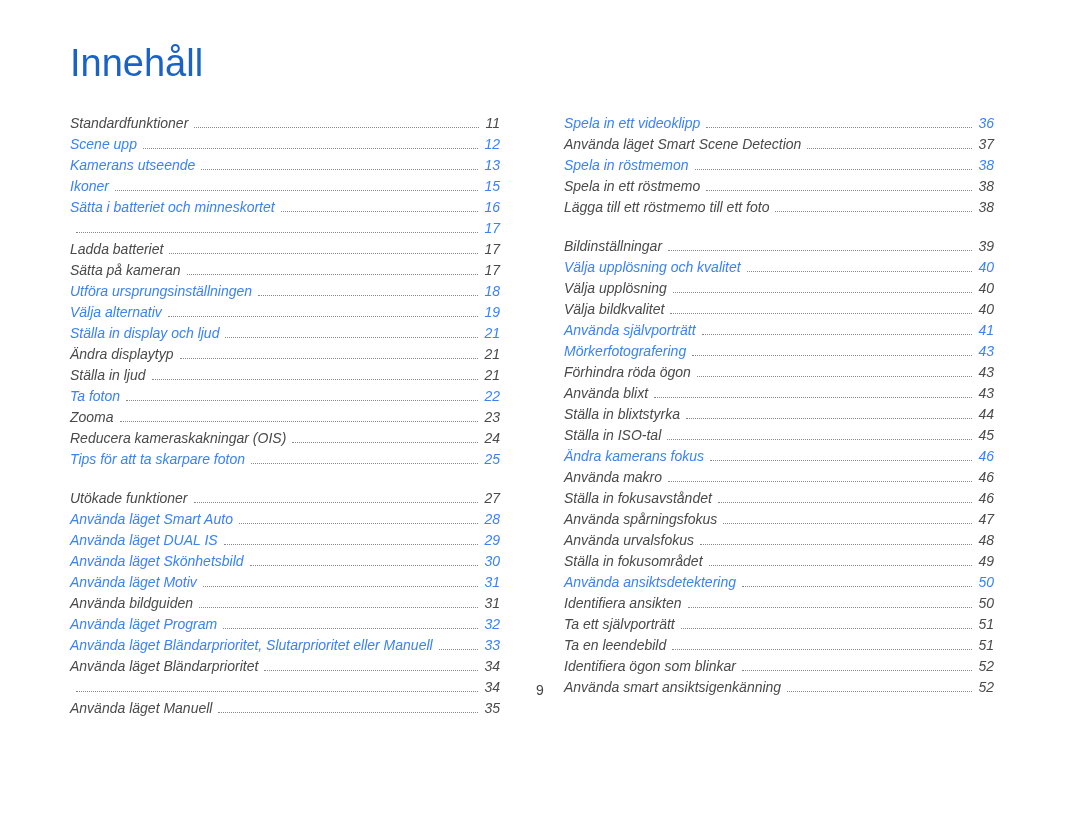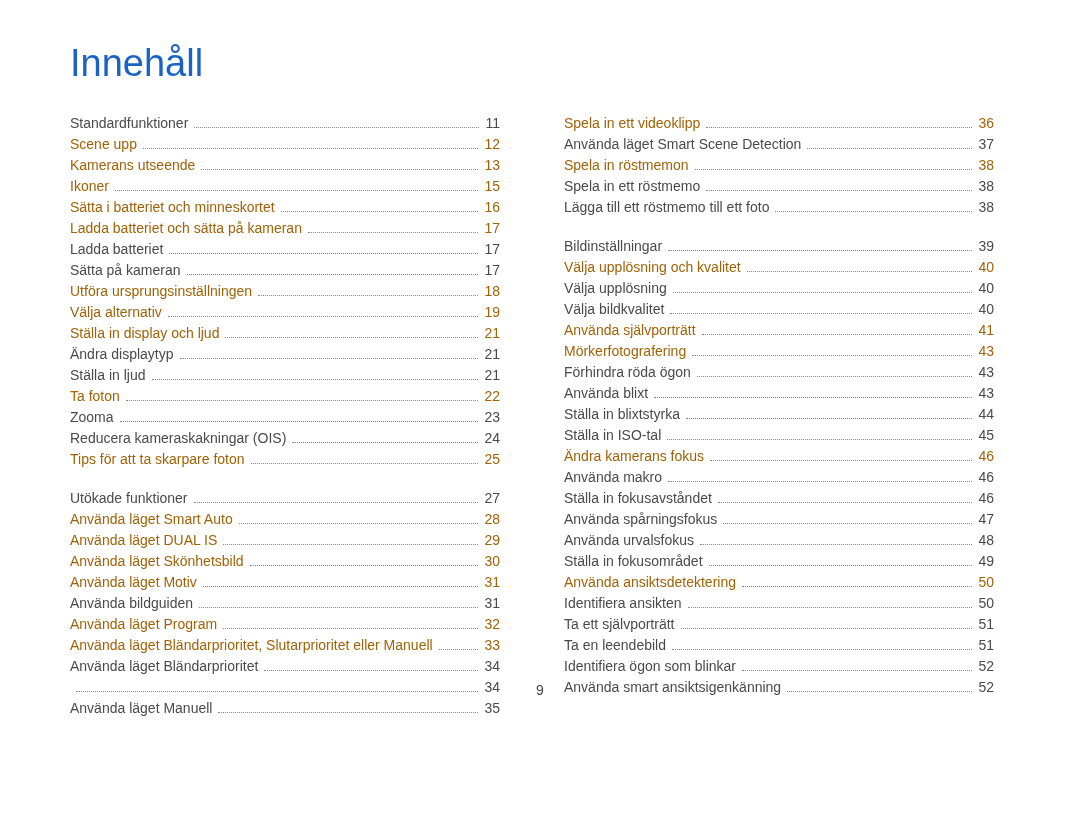--- a/index.html
+++ b/index.html
@@ -23,39 +23,40 @@
     color: #1b62c7;
     font-weight: 500;
     margin: 0 0 28px 0;
   }
   .cols {
     display: flex;
     gap: 64px;
   }
   .col {
     width: 430px;
+    font-style: italic;
   }
   .entry {
     display: flex;
     align-items: baseline;
     font-size: 14px;
     line-height: 21px;
     white-space: nowrap;
   }
   .entry.section { margin-top: 18px; }
   .entry.section:first-child { margin-top: 0; }
   .entry .label { flex: 0 0 auto; }
   .entry .leader {
     flex: 1 1 auto;
     border-bottom: 1px dotted #888;
     margin: 0 6px 4px 6px;
     min-width: 8px;
   }
   .entry .pg { flex: 0 0 auto; }
-  .link   .label, .link   .pg { color: #a16207; }
+  .link   .label, .link   .pg { color: #3b82f6; }
   .plain  .label, .plain  .pg { color: #4a4a4a; }
   .section.plain .label, .section.plain .pg { color: #4a4a4a; }
   .footer {
     position: absolute;
     bottom: 20px;
     left: 0;
     width: 100%;
     text-align: center;
     font-size: 14px;
     color: #444;
@@ -87,21 +88,20 @@
           <span class="label">Ikoner</span>
           <span class="leader"></span>
           <span class="pg">15</span>
         </div>
         <div class="entry link">
           <span class="label">Sätta i batteriet och minneskortet</span>
           <span class="leader"></span>
           <span class="pg">16</span>
         </div>
         <div class="entry link">
-          <span class="label">Ladda batteriet och sätta på kameran</span>
           <span class="leader"></span>
           <span class="pg">17</span>
         </div>
         <div class="entry plain">
           <span class="label">Ladda batteriet</span>
           <span class="leader"></span>
           <span class="pg">17</span>
         </div>
         <div class="entry plain">
           <span class="label">Sätta på kameran</span>

